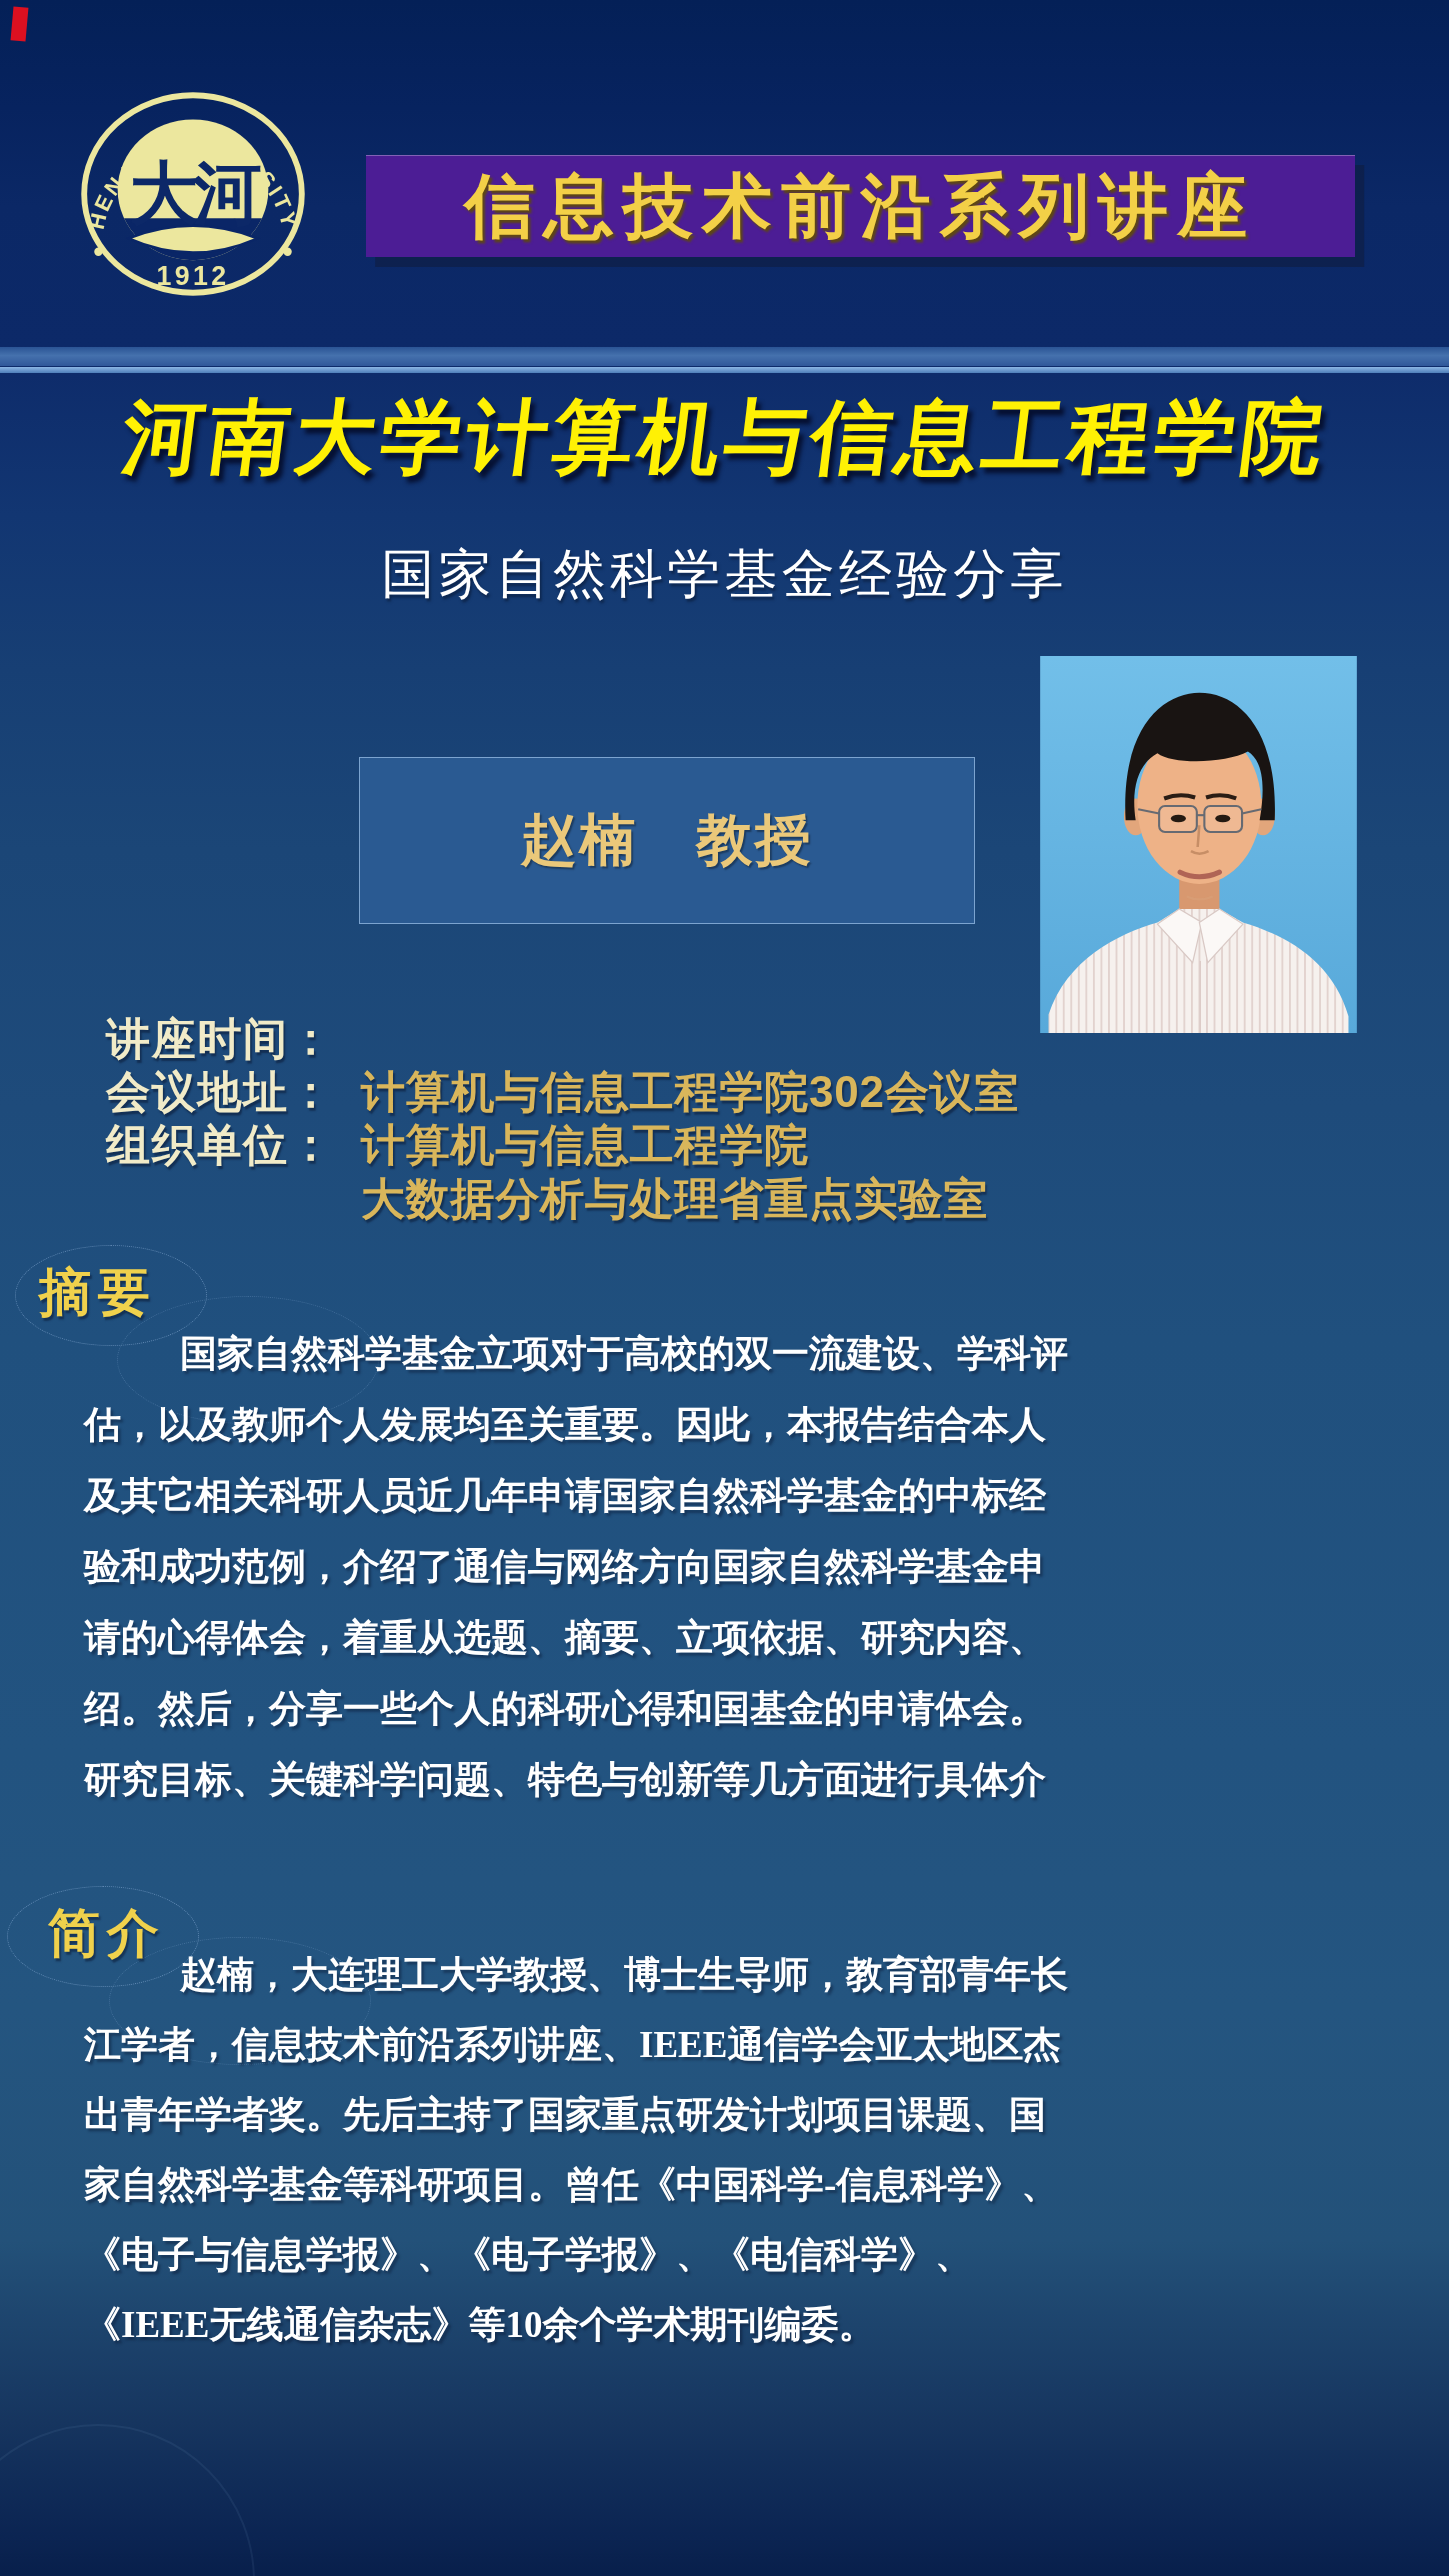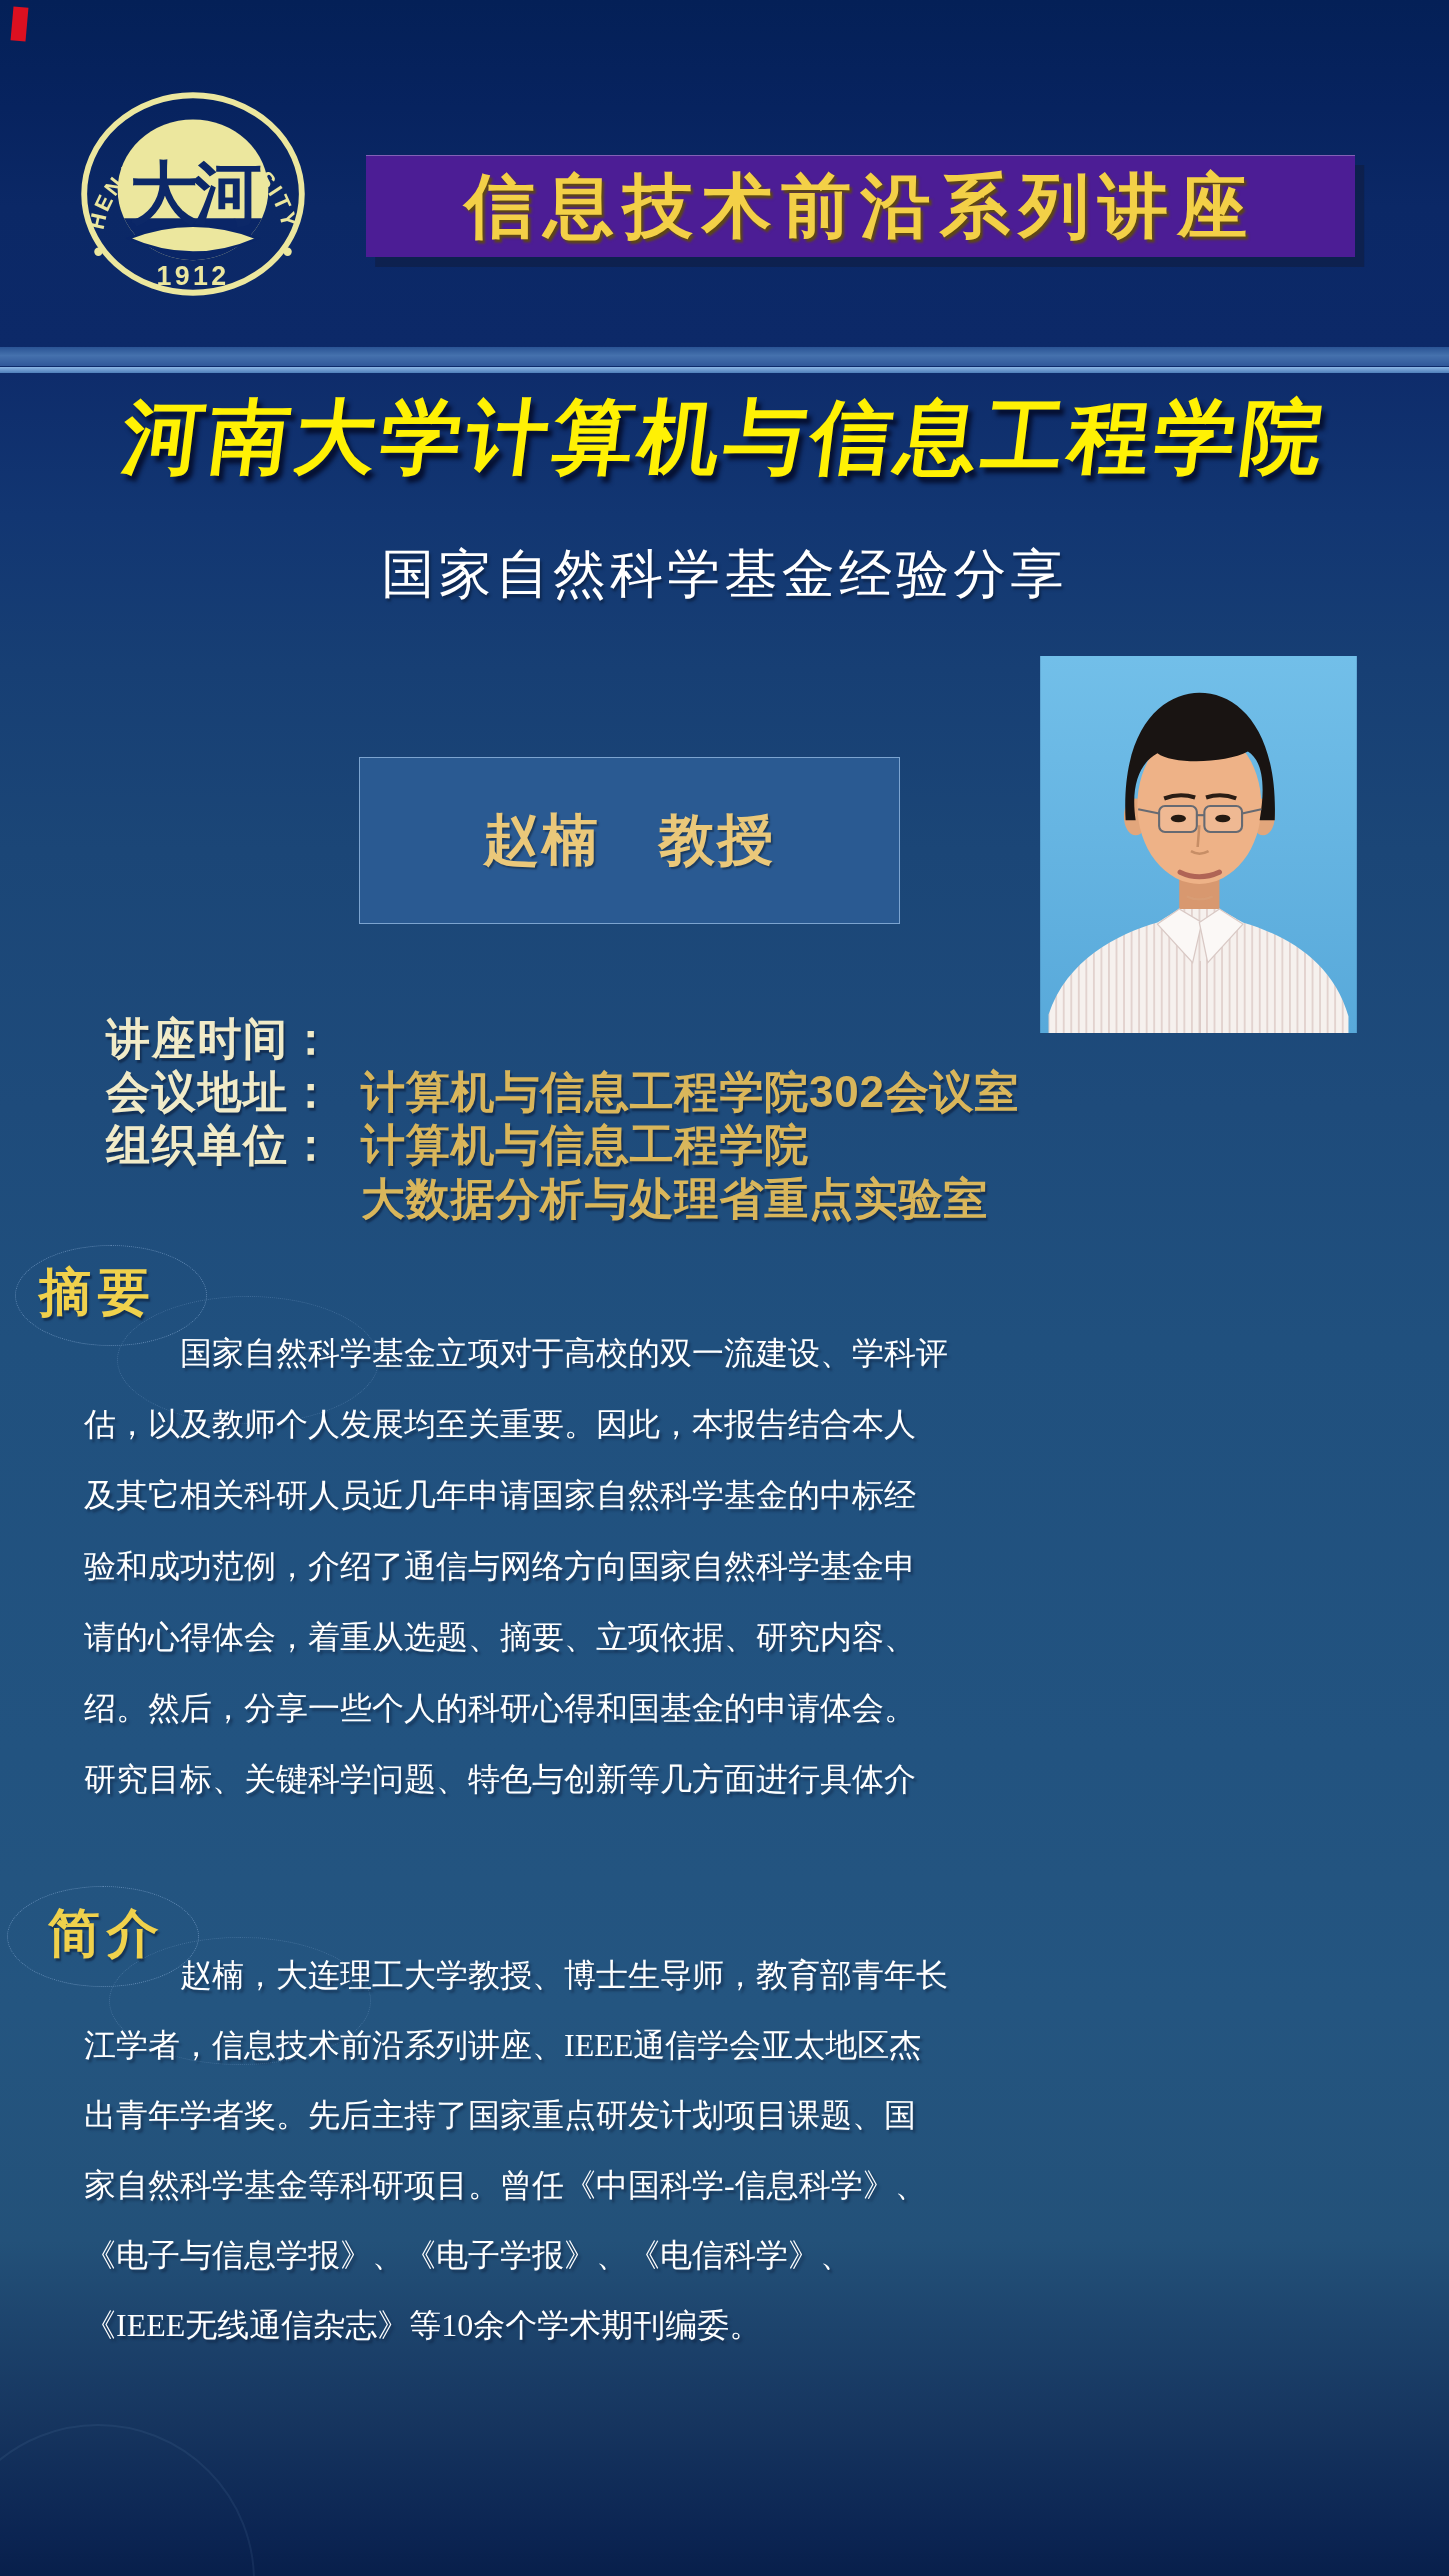--- a/index.html
+++ b/index.html
@@ -45,21 +45,21 @@
     font-size:81px;font-weight:bold;color:#fff104;letter-spacing:5px;
     text-shadow:5px 5.9px 4.2px rgba(4,12,42,0.9);
   }
   .subtitle{left:0;top:539px;width:1449px;text-align:center;
     font-size:53px;color:#ffffff;letter-spacing:4.2px;font-weight:500;white-space:nowrap;
     text-shadow:1.7px 2.5px 2.5px rgba(6,18,40,0.5);}
 
   
   .photo{left:1040px;top:656px;width:317px;height:377px;}
   .name-card{
-    left:359px;top:757px;width:541px;height:167px;background:#2a5a92;
+    left:359px;top:757px;width:616px;height:167px;background:#2a5a92;
     border:1.7px solid rgba(160,195,235,0.7);box-sizing:border-box;
     display:flex;align-items:center;justify-content:center;
   }
   .name-text{font-size:56px;color:#eac87a;font-weight:bold;letter-spacing:2.5px;
     text-shadow:1.7px 1.7px 1.7px rgba(0,0,0,0.35);white-space:nowrap;}
 
   
   .info{left:106px;top:1015px;font-family:"Liberation Sans", sans-serif;}
   .info-row{display:flex;height:44px;margin-bottom:9.2px;font-size:44px;font-weight:bold;
     line-height:47px;white-space:nowrap;}
@@ -75,21 +75,21 @@
   .ellipse1{border:1.7px dotted rgba(145,180,220,0.55);border-radius:50%;}
   .e1-abstract{left:15px;top:1245px;width:190px;height:99px;}
   .e1-bio{left:6.7px;top:1886px;width:190px;height:99px;}
   .ellipse2{border:1.7px dotted rgba(145,180,220,0.28);border-radius:50%;}
   .e2-abstract{left:117px;top:1296px;width:260px;height:126px;}
   .e2-bio{left:109px;top:1937px;width:260px;height:126px;}
   .big-circle{left:-59px;top:2424px;width:310px;height:310px;
     border:2.5px solid rgba(130,170,210,0.10);border-radius:50%;}
 
   
-  .para{left:84px;width:1292px;font-size:32px;font-weight:normal;color:#ffffff;
+  .para{left:84px;width:1292px;font-size:37px;font-weight:bold;color:#ffffff;
     text-shadow:2.5px 3.4px 2.5px rgba(8,22,48,0.45);}
   .para-abstract{top:1318px;line-height:71px;}
   .para-bio{top:1940px;line-height:70px;}
   .para div{white-space:nowrap;}
   .indent{text-indent:96px;}
 </style>
 </head>
 <body>
 
 <div class="abs red-mark"></div>

